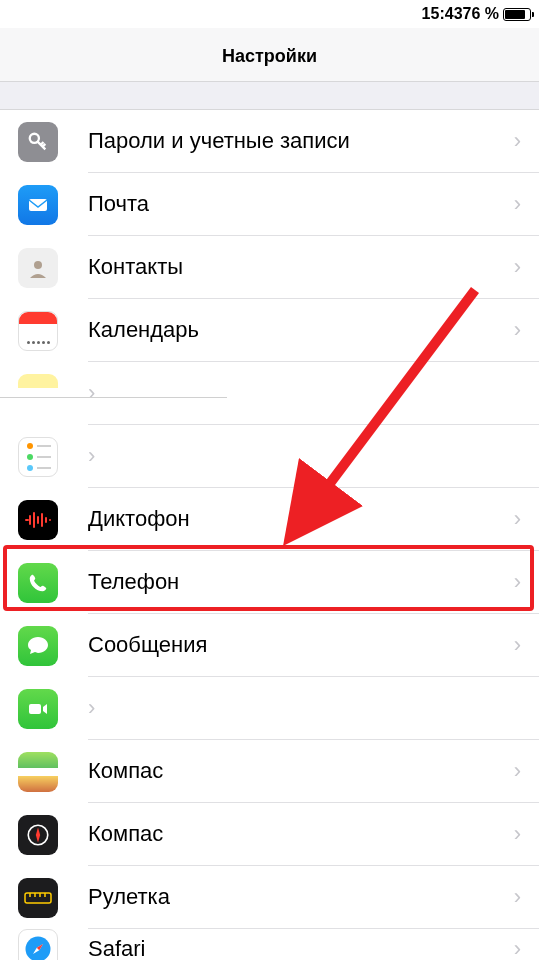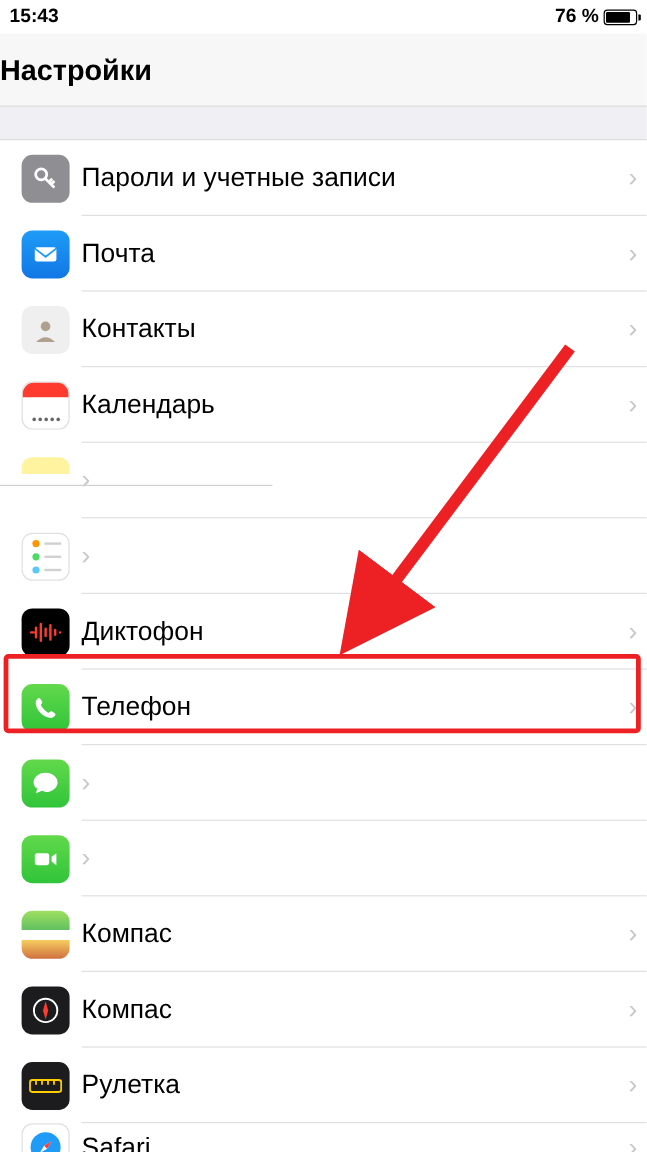--- a/index.html
+++ b/index.html
@@ -24,21 +24,21 @@
     font-weight: 600;
     color: #000;
   }
   .status-left {
     display: flex;
     align-items: center;
     gap: 4px;
   }
   .status-center {
     flex: 1;
-    text-align: left;
+    text-align: right;
   }
   .status-right {
     display: flex;
     align-items: center;
     gap: 4px;
   }
   .signal-bars {
     display: flex;
     align-items: flex-end;
     gap: 1px;
@@ -76,21 +76,22 @@
   .battery .fill{
     position:absolute;
     left:1px;
     top:1px;
     bottom:1px;
     width:76%;
     background:#000;
     border-radius:1px;
   }
   .nav-title {
-    font-size:24px;
+    text-align:center;
+    font-size:18px;
     font-weight:600;
     padding:18px 0 14px;
     border-bottom:1px solid #d7d7d9;
     background:#f7f7f8;
   }
   .spacer-section {
     height:28px;
     background:#efeff4;
     border-bottom:1px solid #d7d7d9;
   }
@@ -113,22 +114,22 @@
     justify-content:center;
     color:#fff;
     font-size:22px;
   }
   .row .label-wrap {
     flex:1;
     display:flex;
     align-items:center;
     justify-content:space-between;
     height:100%;
-    margin-left:10px;
-    padding-right:8px;
+    margin-left:30px;
+    padding-right:18px;
     border-bottom:1px solid #e0e0e3;
     font-size:22px;
     color:#000;
     font-weight:400;
   }
   .row:last-child .label-wrap {
     border-bottom:none;
   }
   .chevron {
     color:#c7c7cc;
@@ -302,20 +303,21 @@
       </div>
   </div>
 
   <div class="row">
     <div class="icon bg-green2">
       <svg width="24" height="24" viewBox="0 0 24 24" fill="#fff">
           <path d="M12 3 C6 3 2 7 2 11 C2 13 3 15 5 16 L4 20 L9 18 C10 18 11 19 12 19 C18 19 22 15 22 11 C22 7 18 3 12 3 Z"></path>
         </svg>
     </div>
     <div class="label-wrap">
+        <span>Сообщения</span>
         <span class="chevron">›</span>
       </div>
   </div>
 
   <div class="row">
     <div class="icon bg-facetime">
       <svg width="24" height="24" viewBox="0 0 24 24" fill="#fff">
           <rect x="3" y="7" width="12" height="10" rx="2"></rect>
           <path d="M17 10 L21 7 L21 17 L17 14 Z"></path>
         </svg>

